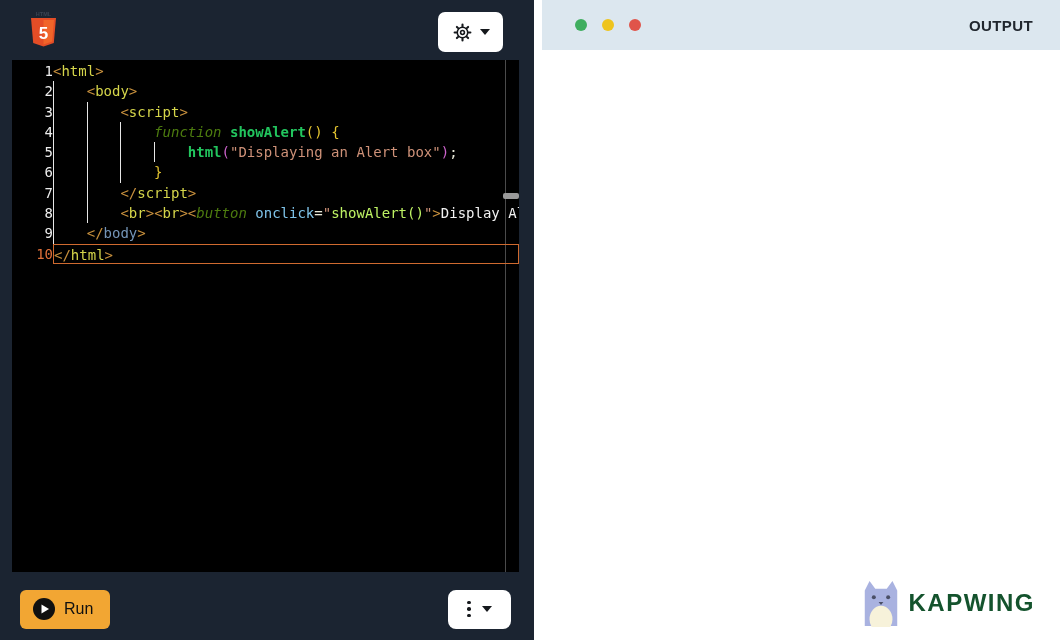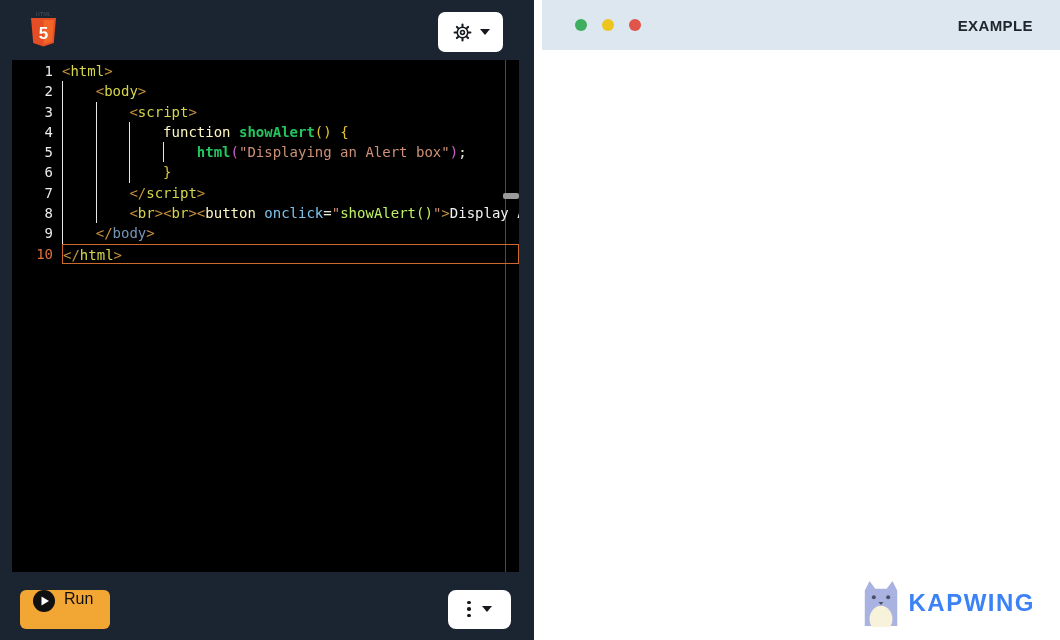--- a/index.html
+++ b/index.html
@@ -26,63 +26,63 @@
   .editor {
     margin:0 15px 0 12px; height:512px; flex:none; background:var(--editor-bg, #000000);
     position:relative; overflow:hidden;
     font-family:"DejaVu Sans Mono", monospace; font-size:14px; line-height:20.3px;
     padding-top:1px; cursor:text;
   }
   .print-margin { position:absolute; left:493px; top:0; bottom:0; width:1px; background:#4b4b4b; }
   .scroll-thumb { position:absolute; left:491px; top:133px; width:16px; height:6px; background:#9a9a9a; border-radius:2px; }
   .code-line { display:flex; height:20.3px; position:relative; z-index:2; }
   .gutter-num { flex:none; width:41px; text-align:right; color:#ededed; }
-  .line-content { flex:1; margin-left:9px; white-space:pre; height:20.3px; }
+  .line-content { flex:1; white-space:pre; height:20.3px; }
   .code-line.active .gutter-num { color:var(--active-num, #e0703a);text-align:right; }
   .code-line.active .line-content { border:1px solid var(--active-line, #cf6a2f);text-decoration:underline; }
   .ind { display:inline-block; width:4ch; height:20.3px; vertical-align:top; border-left:1px solid rgba(255,255,255,0.9); }
   .code-line:first-child .ind, .code-line .ind { margin:0; }
   
   .c-punct { color:#c9913d; }
   .c-tag   { color:#d5d54a; }
   .c-tagm  { color:#7495b8; }
-  .c-kw    { color:#fef9c3; }
+  .c-kw    { color:#4d7c0f;font-style:italic; }
   .c-attr  { color:#7fc4ea;text-align:center; }
   .c-fn    { color:#22c55e; font-weight:bold; }
   .c-str   { color:#ce9178; }
   .c-grn   { color:#bef264; }
   .c-bg    { color:#e3c430; }
   .c-bp    { color:#cc63cc; }
   .c-pl    { color:#e8e8d8; }
   .c-txt   { color:#f2f2f2; }
   
   .lp-footer { flex:1; display:flex; align-items:center; justify-content:space-between; padding:6px 23px 0 20px; }
   .run-btn {
-    display:flex; gap:9px; height:39px; padding:0 17px 0 13px;
+    display:flex; align-items:center; gap:9px; height:39px; padding:0 17px 0 13px;
     background:var(--run-orange, #f2a633); color:#101010; border:none; border-radius:6px;
     font-family:"Liberation Sans", sans-serif; font-size:16px; font-weight:500; cursor:pointer;
   }
   .menu-btn {
     width:63px; height:39px; background:#ffffff; border:none; border-radius:8px; cursor:pointer;
     display:flex; align-items:center; justify-content:center; gap:11px;
   }
   .kebab { display:flex; flex-direction:column; gap:3px; }
   .kebab i { width:3.5px; height:3.5px; background:#15181c; border-radius:50%; display:block; }
   
   .right { flex:1; background:#ffffff; position:relative; display:flex; flex-direction:column; }
   .out-header {
     margin-left:8px; height:50px; flex:none; background:var(--header-blue, #dce7ef);
     display:flex; align-items:center; padding:0 27px 0 33px;
   }
   .dots { display:flex; align-items:center; gap:15px; }
   .dot { width:12px; height:12px; border-radius:50%; }
   .out-label { margin-left:auto; color:#20262e; font-size:15px; font-weight:700; letter-spacing:0.4px; }
   .out-body { flex:1; background:#ffffff; }
   .watermark { position:absolute; right:25px; bottom:13px; display:flex; align-items:center; gap:7px; }
-  .wm-text { color:#3b82f6; font-size:24px; font-weight:bold; letter-spacing:1.5px; }
+  .wm-text { color:#14532d; font-size:24px; font-weight:bold; letter-spacing:1.5px; }
 </style>
 </head>
 <body>
 
 <div class="app" style="--navy: #1b2431; --editor-bg: #000000; --run-orange: #f2a633; --header-blue: #dce7ef; --active-line: #cf6a2f; --active-num: #e0703a;">
 
   <div class="left">
 
     <div class="lp-header">
       <span style="display:flex;">
@@ -182,21 +182,21 @@
     </div>
   </div>
 
   <div class="right">
     <div class="out-header">
       <div class="dots">
           <span class="dot" style="background: rgb(63, 174, 95);"></span>
           <span class="dot" style="background: rgb(238, 196, 30);"></span>
           <span class="dot" style="background: rgb(224, 84, 74);"></span>
         </div>
-      <span class="out-label">EXAMPLE</span>
+      <span class="out-label">OUTPUT</span>
     </div>
     <div class="out-body"></div>
 
     <div class="watermark">
       <span style="display:flex;">
         <svg width="42" height="48" viewBox="0 0 44 50">
           <path d="M5,49 L5,12 L10,2 L16,10 L28,10 L34,2 L39,12 L39,49 Z" fill="#a9b2e0"></path>
           <ellipse cx="22" cy="42" rx="12" ry="14" fill="#f7f2da"></ellipse>
           <circle cx="14.5" cy="19" r="2.1" fill="#4a4f66"></circle>
           <circle cx="29.5" cy="19" r="2.1" fill="#4a4f66"></circle>

